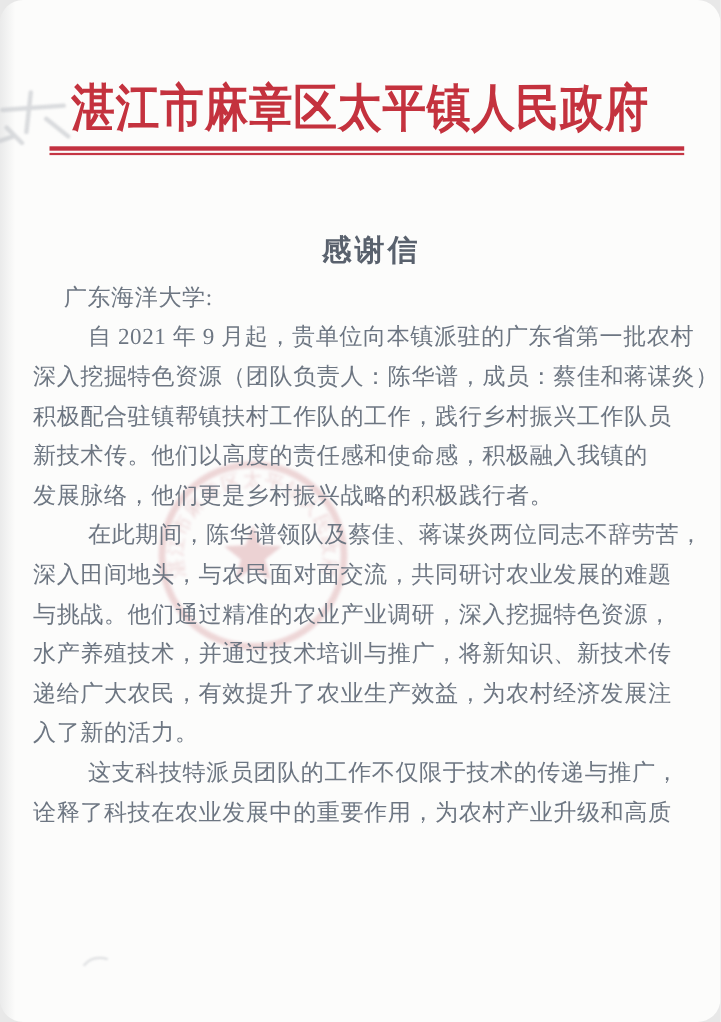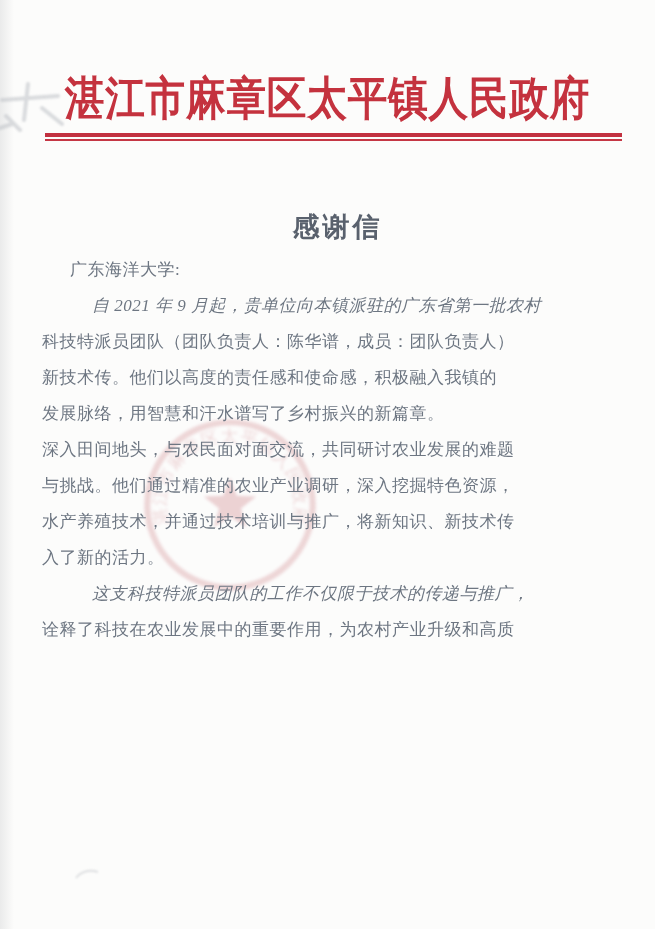--- a/index.html
+++ b/index.html
@@ -3,20 +3,21 @@
 <meta charset="utf-8">
 <style>
   html,body{margin:0;padding:0;background:#e8e8e8;}
   #page{
     position:relative;
     width:655px;height:929px;
     margin:0 auto;
     background:#fcfcfb;
     overflow:hidden;
     font-family:"Liberation Serif","DejaVu Serif",serif;
+    border-radius:21px;
   }
   
   .edge-shade{
     position:absolute;left:0;top:0;width:14px;height:100%;
     background:linear-gradient(to right, rgba(170,172,176,0.22), rgba(170,172,176,0.0));
     pointer-events:none;
   }
   
   .org{
     position:absolute;top:68px;left:0;width:100%;
@@ -37,28 +38,28 @@
   .title{
     position:absolute;top:209px;left:0;width:100%;
     text-align:center;
     font-size:27px;font-weight:700;
     color:#59616d;
     letter-spacing:3px;
     margin-left:10px;
   }
   
   .bodytext{
-    position:absolute;top:252px;left:42px;width:584px;
-    font-size:17px;line-height:36px;
+    position:absolute;top:252px;left:30px;width:584px;
+    font-size:21px;line-height:36px;
     color:#6d7682;
     letter-spacing:0.5px;
   }
   .line{white-space:nowrap;height:36px;}
   .salutation{padding-left:28px;}
-  .indent{padding-left:50px;font-style:italic;}
+  .indent{padding-left:50px;}
   
   .seal{
     position:absolute;left:133px;top:408px;
     width:194px;height:194px;
     opacity:0.48;
     pointer-events:none;
   }
   
   .bleed{position:absolute;left:0;top:78px;width:80px;height:60px;opacity:0.6;pointer-events:none;}
   
@@ -104,27 +105,30 @@
       <text font-size="17" fill="#c56b71" fill-opacity="0.55" letter-spacing="1" font-family="Liberation Serif, serif">
         <textPath href="#sealArc" startOffset="50%" text-anchor="middle">湛江市麻章区太平镇人民政府</textPath>
       </text>
     </g>
   </svg>
 
   <div class="bodytext">
     <div class="line salutation">广东海洋大学:</div>
 
     <div class="line indent">自 2021 年 9 月起，贵单位向本镇派驻的广东省第一批农村</div>
-    <div class="line">科技特派员团队（团队负责人：陈华谱，成员：团队负责人）</div>
+    <div class="line">深入挖掘特色资源（团队负责人：陈华谱，成员：蔡佳和蒋谋炎）</div>
+    <div class="line">积极配合驻镇帮镇扶村工作队的工作，践行乡村振兴工作队员</div>
     <div class="line">新技术传。他们以高度的责任感和使命感，积极融入我镇的</div>
-    <div class="line">发展脉络，用智慧和汗水谱写了乡村振兴的新篇章。</div>
+    <div class="line">发展脉络，他们更是乡村振兴战略的积极践行者。</div>
 
+    <div class="line indent">在此期间，陈华谱领队及蔡佳、蒋谋炎两位同志不辞劳苦，</div>
     <div class="line">深入田间地头，与农民面对面交流，共同研讨农业发展的难题</div>
     <div class="line">与挑战。他们通过精准的农业产业调研，深入挖掘特色资源，</div>
     <div class="line">水产养殖技术，并通过技术培训与推广，将新知识、新技术传</div>
+    <div class="line">递给广大农民，有效提升了农业生产效益，为农村经济发展注</div>
     <div class="line">入了新的活力。</div>
 
     <div class="line indent">这支科技特派员团队的工作不仅限于技术的传递与推广，</div>
     <div class="line">诠释了科技在农业发展中的重要作用，为农村产业升级和高质</div>
   </div>
 
   <svg class="smudge" viewBox="0 0 30 16">
     <path d="M2 12 Q 10 2 24 6" stroke="#b9bcc2" stroke-width="2" fill="none" filter="blur(0.8px)"></path>
   </svg>
 

